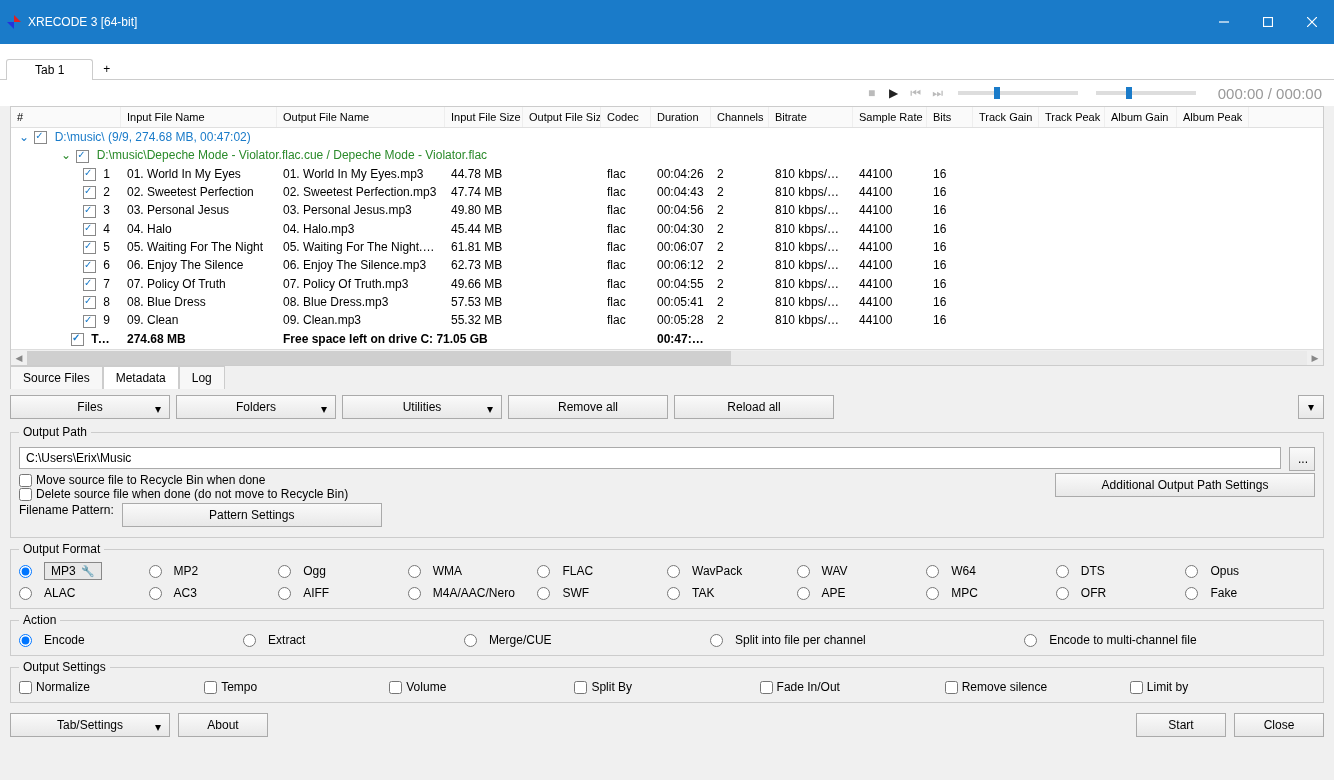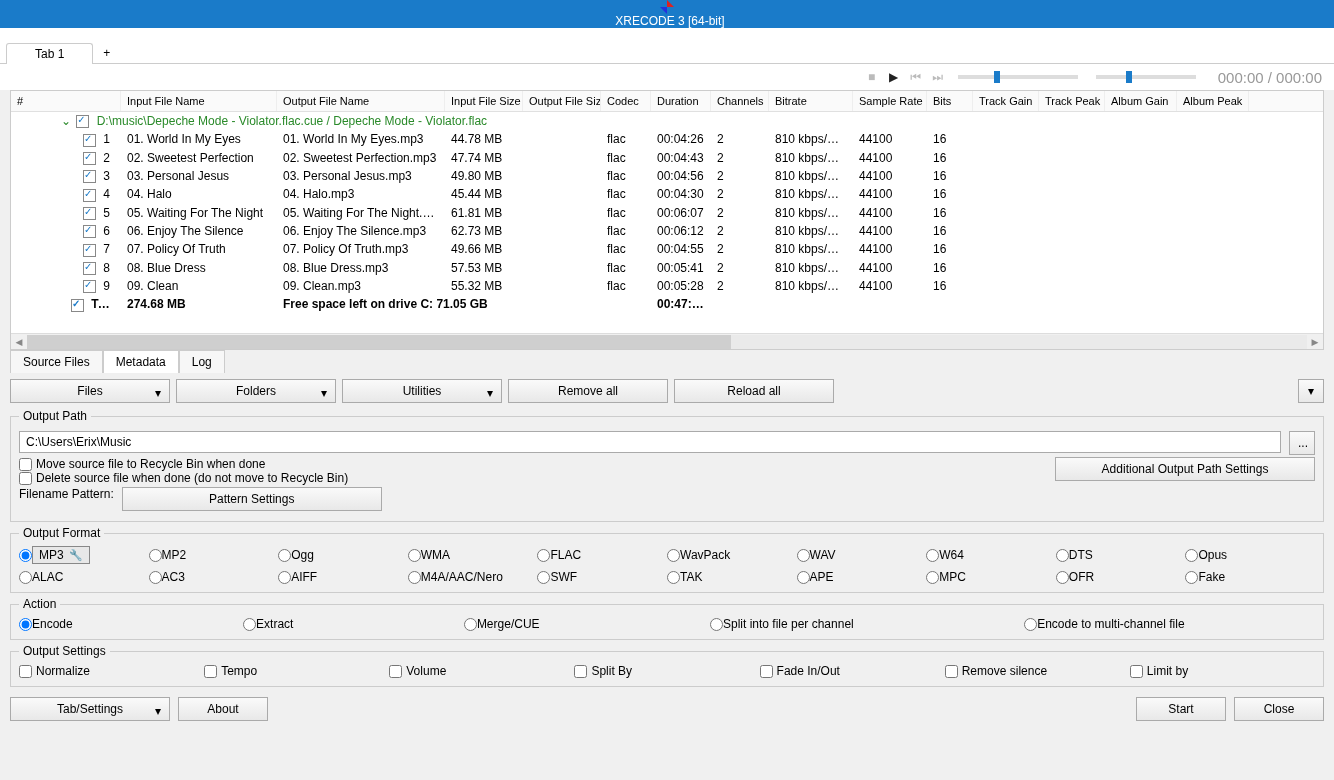--- a/index.html
+++ b/index.html
@@ -1,18 +1,18 @@
 <!DOCTYPE html>
 <html><head>
 <meta charset="utf-8">
 <style>
 * { box-sizing: border-box; margin: 0; padding: 0; font-family: 'Segoe UI', Tahoma, sans-serif; font-size: 12px; }
 body { background: #f0f0f0; width: 1334px; height: 780px; overflow: hidden; }
 
-.titlebar { background: #1a7bc9; color: white; height: 28px; display: flex; align-items: center; padding-left: 6px; flex-direction: column; }
+.titlebar { background: #1a7bc9; color: white; height: 44px; display: flex; align-items: center; padding-left: 6px; }
 .titlebar .logo { width: 16px; height: 16px; margin-right: 6px; display:flex; align-items:center; justify-content:center;}
 .titlebar .title { flex: 1; font-size: 12px; }
 .titlebar .winbtn { width: 44px; height: 28px; display: flex; align-items: center; justify-content: center; color: white; cursor: pointer; }
 
 .tabstrip { background: #fff; height: 36px; display: flex; align-items: flex-end; padding: 4px 6px 0 6px; border-bottom:1px solid #ccc;}
 .tab { background: #f7f7f7; border: 1px solid #ccc; border-bottom: none; padding: 3px 28px; font-size: 12px; border-radius: 3px 3px 0 0; margin-right: 2px; position:relative; top:1px;}
 .tab.active { background: #fff; }
 .newtab { padding: 3px 8px; cursor: pointer; }
 
 .player { background: #fff; height: 26px; display: flex; align-items: center; justify-content: flex-end; padding: 0 12px; gap: 6px;}
@@ -51,21 +51,21 @@
 
 fieldset { border: 1px solid #ccc; margin: 2px 10px 4px 10px; padding: 6px 8px 8px 8px;}
 legend { font-size: 12px; padding: 0 4px; }
 .row { display: flex; align-items: flex-start; gap: 8px; margin: 2px 0;}
 .textin { border: 1px solid #aaa; padding: 3px 6px; font-size: 12px; background: #fff; }
 .select { border: 1px solid #aaa; padding: 3px 6px; font-size: 12px; background: #fff; }
 .chk { display: flex; align-items: center; gap: 4px; font-size: 12px; }
 .chk input{width:13px;height:13px;}
 
 .formats { display: grid; grid-template-columns: repeat(9, 1fr); row-gap: 6px;}
-.radio { display: flex; align-items: center; gap: 0; font-size: 12px;}
+.radio { display: flex; align-items: center; gap: 12px; font-size: 12px;}
 .actions { display: grid; grid-template-columns: repeat(5, auto); gap: 40px;}
 
 .settings-row{display:grid; grid-template-columns: repeat(7, 1fr);}
 
 .footer { display: flex; gap: 8px; padding: 6px 10px; align-items: flex-start;}
 .footer .spacer{flex:1;}
 .footer .btn{width:90px;}
 .footer .ddbtn{flex:0 0 160px;}
 
 .mp3sel{background:#e8e8e8; border:1px solid #888; padding:1px 6px; display:inline-flex; align-items:center; gap:6px;}
@@ -131,20 +131,25 @@
       <div>Channels</div>
       <div>Bitrate</div>
       <div>Sample Rate</div>
       <div>Bits</div>
       <div>Track Gain</div>
       <div>Track Peak</div>
       <div>Album Gain</div>
       <div>Album Peak</div>
     </div>
   <div class="grid-body">
+    <div class="folder-row">
+      <span class="tree-toggle">⌄</span>
+      <span class="cb checked"></span>
+      <span>D:\music\ (9/9, 274.68 MB, 00:47:02)</span>
+    </div>
     <div class="folder-row child">
       <span class="tree-toggle">⌄</span>
       <span class="cb checked"></span>
       <span>D:\music\Depeche Mode - Violator.flac.cue / Depeche Mode - Violator.flac</span>
     </div>
     <div id="tracks">
         <div class="grow">
           <div style="padding-left:72px"><span class="cb checked"></span> 1</div>
   <div>01. World In My Eyes</div>
           <div>01. World In My Eyes.mp3</div>

